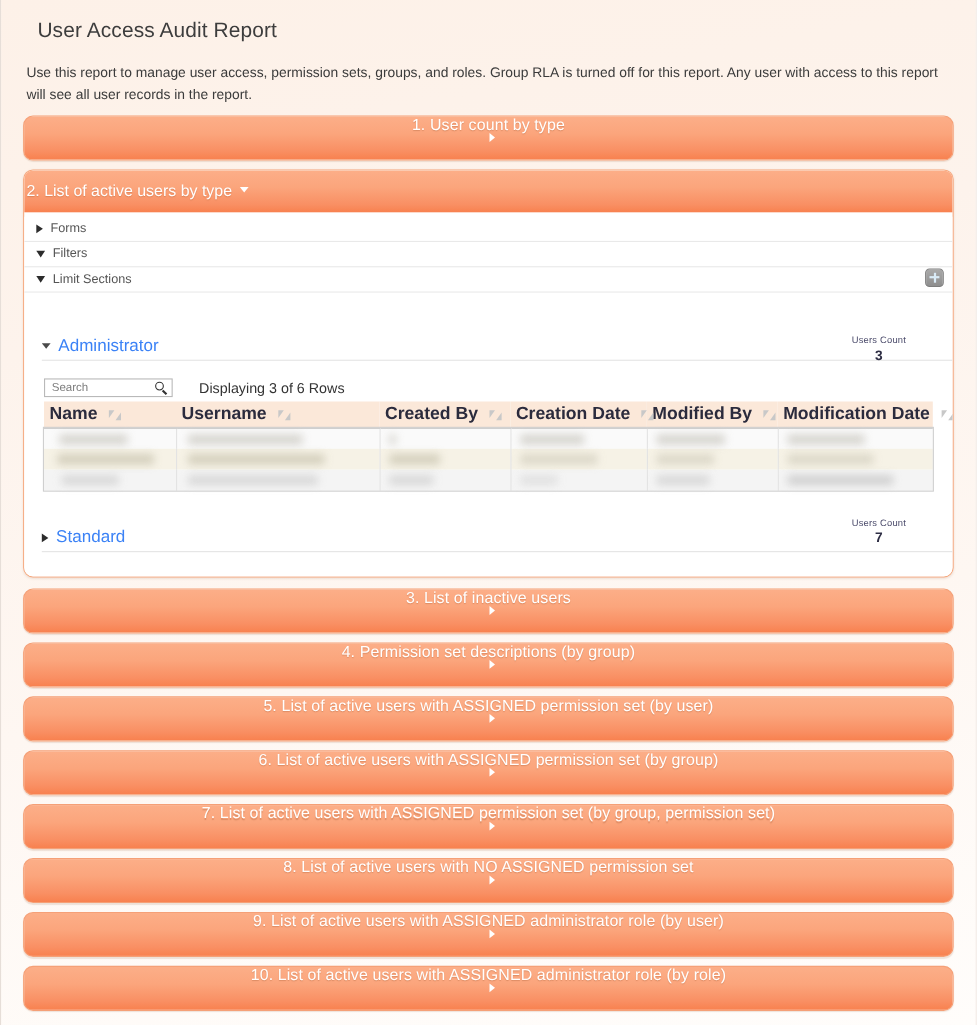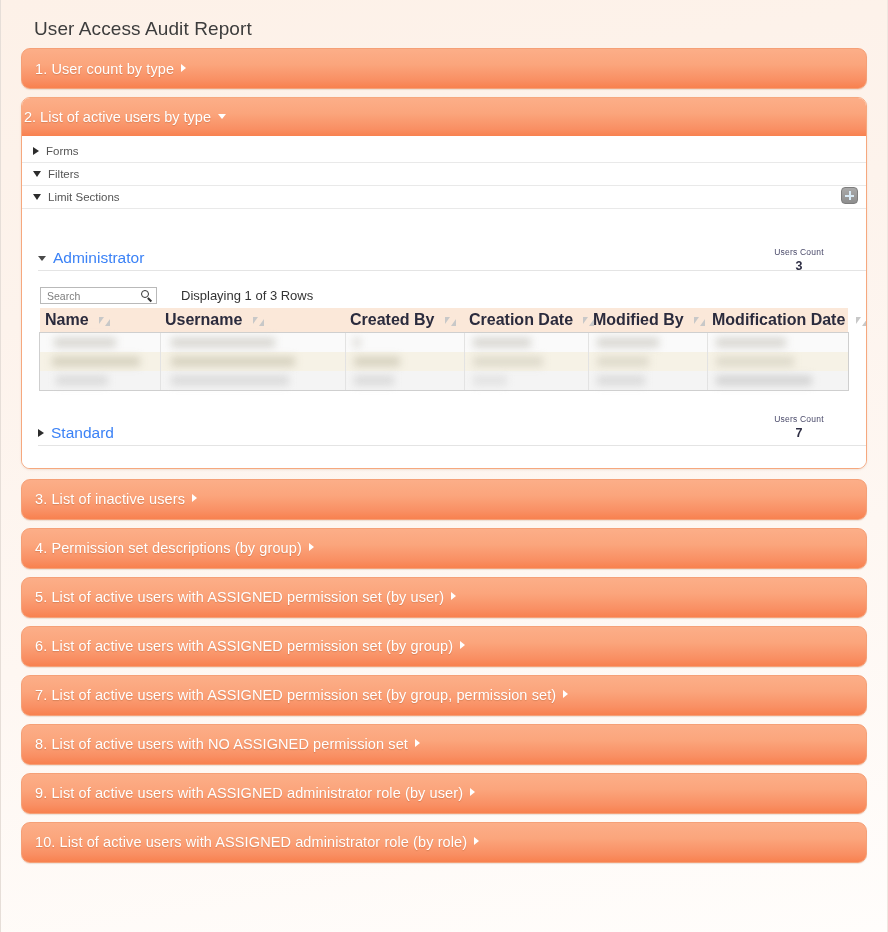--- a/index.html
+++ b/index.html
@@ -44,20 +44,21 @@
     height: 41px;
     margin-top: 8px;
     border-radius: 9px;
     background: linear-gradient(to bottom, #fcae88 0%, #fba57c 40%, #f98f63 80%, #f8814f 100%);
     border: 1px solid #f5a077;
     box-shadow: 0 1px 1px rgba(160,110,80,.18);
     display: flex;
     align-items: center;
     padding: 0 13px;
     cursor: pointer;
+    flex-direction: column;
   }
   .section-bar .sec-label {
     font-size: 14.5px;
     color: #ffffff;
     text-shadow: 0 1px 1px rgba(160,90,50,.35);
     letter-spacing: .1px;
     white-space: nowrap;
   }
   .caret {
     display: inline-block;
@@ -288,20 +289,21 @@
   }
   .panel-pad-top { height: 40px; }
   .panel-pad-bot { height: 22px; }
 </style>
 </head>
 <body>
 
 <div id="page">
 
   <h1 class="page-title">User Access Audit Report</h1>
+  <p class="page-desc">Use this report to manage user access, permission sets, groups, and roles. Group RLA is turned off for this report. Any user with access to this report will see all user records in the report.</p>
 
   <div class="section-bar">
     <span class="sec-label">1. User count by type</span>
     <span class="caret right"></span>
   </div>
 
   <div class="panel">
     <div class="panel-head">
       <span class="sec-label">2. List of active users by type</span>
       <span class="caret down"></span>
@@ -342,21 +344,21 @@
         </div>
 
         <div class="tbl-toolbar">
           <div class="search-box">
             <input type="text" placeholder="Search" style="">
             <span class="mag">
               <span class="ring"></span>
                 <span class="handle"></span>
             </span>
           </div>
-          <span class="displaying">Displaying 1 of 3 Rows</span>
+          <span class="displaying">Displaying 3 of 6 Rows</span>
         </div>
 
         <table class="dtable">
           <colgroup>
             <col style="width:120px">
               <col style="width:185px">
               <col style="width:119px">
             <col style="width:124px">
               <col style="width:119px">
               <col style="width:141px">

